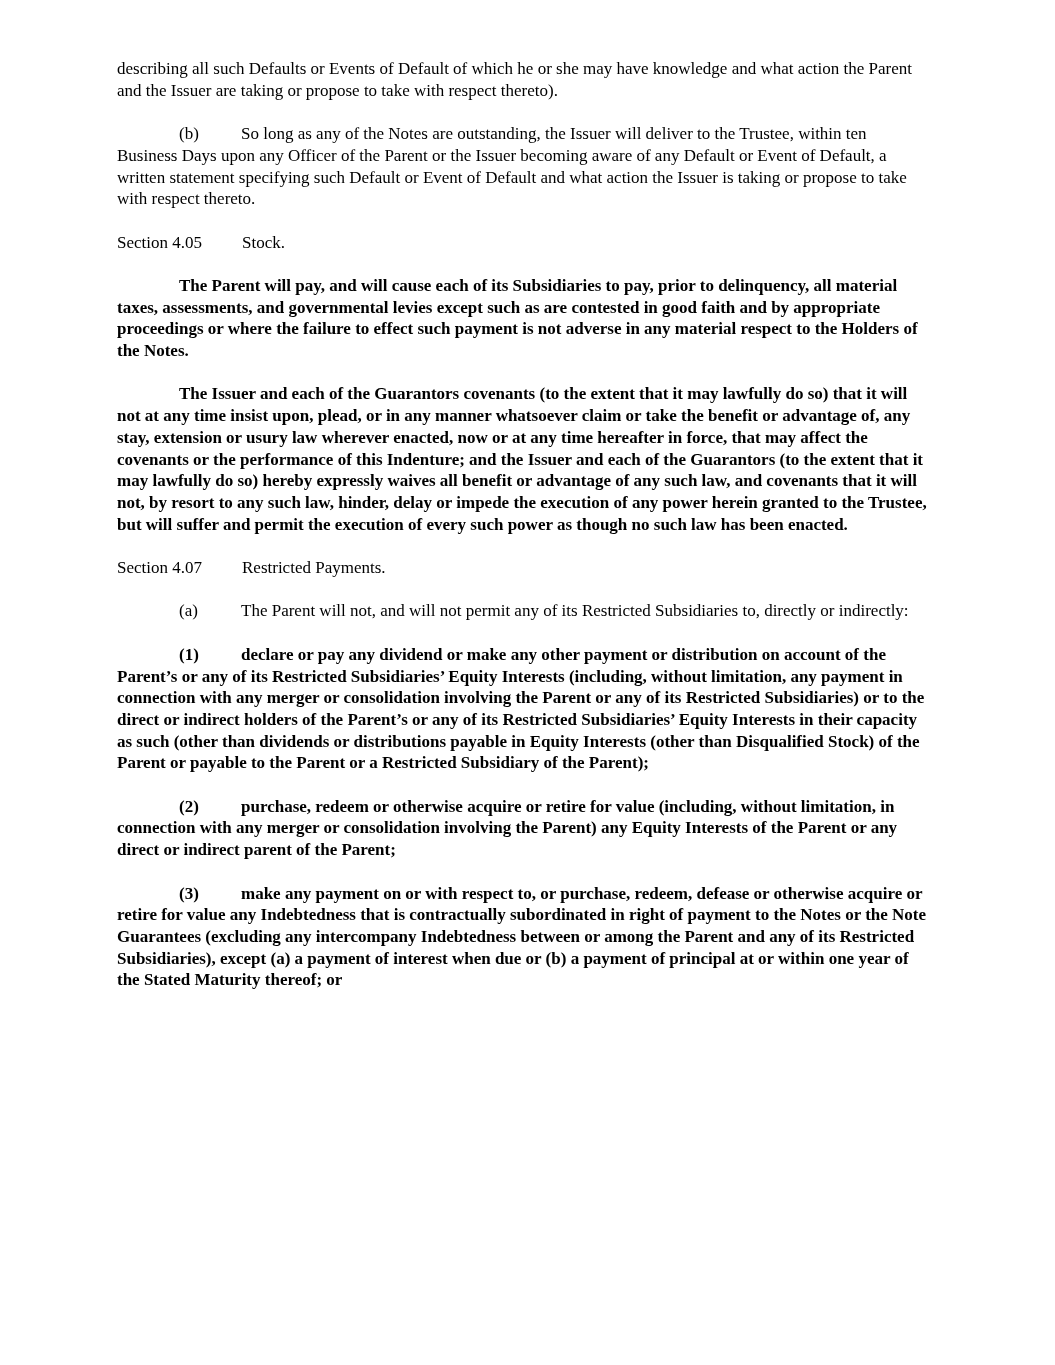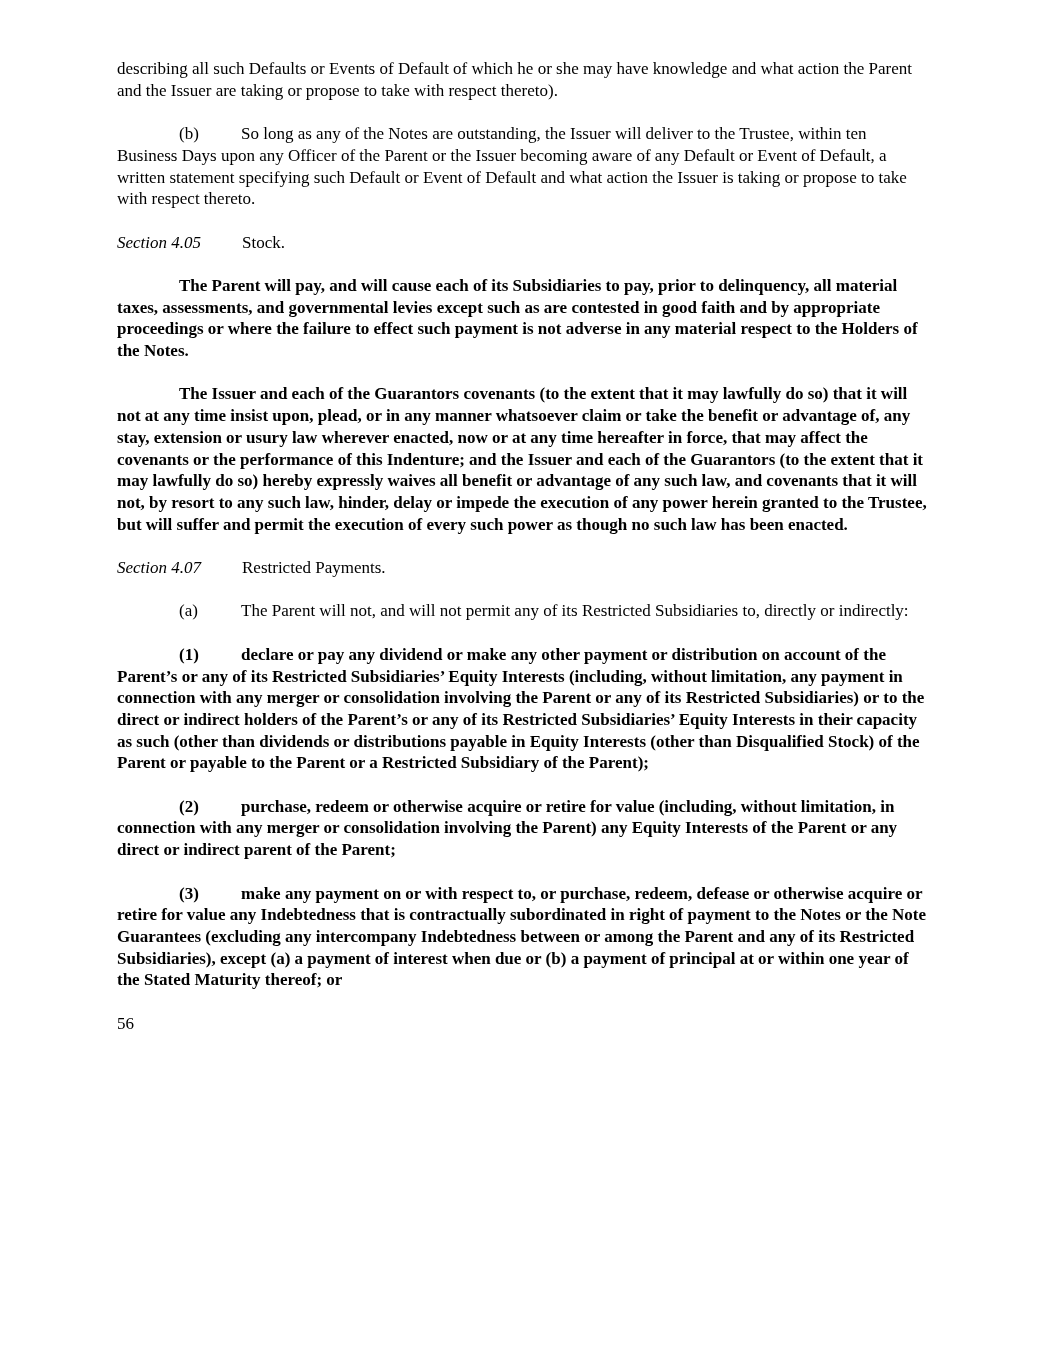--- a/index.html
+++ b/index.html
@@ -38,21 +38,20 @@
     width: 62px;
     margin-left: 62px;
   }
   
   .heading {
     margin-left: 62px;
   }
   .h-label {
     display: inline-block;
     width: 125px;
-    font-style: italic;
   }
   
   .item {
     margin-left: 62px;
     font-weight: bold;
   }
   .page-number {
     margin-top: 68px;
     text-align: center;
   }
@@ -76,15 +75,14 @@
   <p class="heading"><span class="h-label">Section 4.07</span><span>Restricted Payments.</span></p>
 
   <p><span class="label-tab">(a)</span><span>The Parent will not, and will not permit any of its Restricted Subsidiaries to, directly or indirectly:</span></p>
 
   <p class="item"><span class="label-tab">(1)</span><span>declare or pay any dividend or make any other payment or distribution on account of the Parent’s or any of its Restricted Subsidiaries’ Equity Interests (including, without limitation, any payment in connection with any merger or consolidation involving the Parent or any of its Restricted Subsidiaries) or to the direct or indirect holders of the Parent’s or any of its Restricted Subsidiaries’ Equity Interests in their capacity as such (other than dividends or distributions payable in Equity Interests (other than Disqualified Stock) of the Parent or payable to the Parent or a Restricted Subsidiary of the Parent);</span></p>
 
   <p class="item"><span class="label-tab">(2)</span><span>purchase, redeem or otherwise acquire or retire for value (including, without limitation, in connection with any merger or consolidation involving the Parent) any Equity Interests of the Parent or any direct or indirect parent of the Parent;</span></p>
 
   <p class="item"><span class="label-tab">(3)</span><span>make any payment on or with respect to, or purchase, redeem, defease or otherwise acquire or retire for value any Indebtedness that is contractually subordinated in right of payment to the Notes or the Note Guarantees (excluding any intercompany Indebtedness between or among the Parent and any of its Restricted Subsidiaries), except (a) a payment of interest when due or (b) a payment of principal at or within one year of the Stated Maturity thereof; or</span></p>
 
-  <p class="page-number">56</p>
 
 </div>
 
 </body></html>

